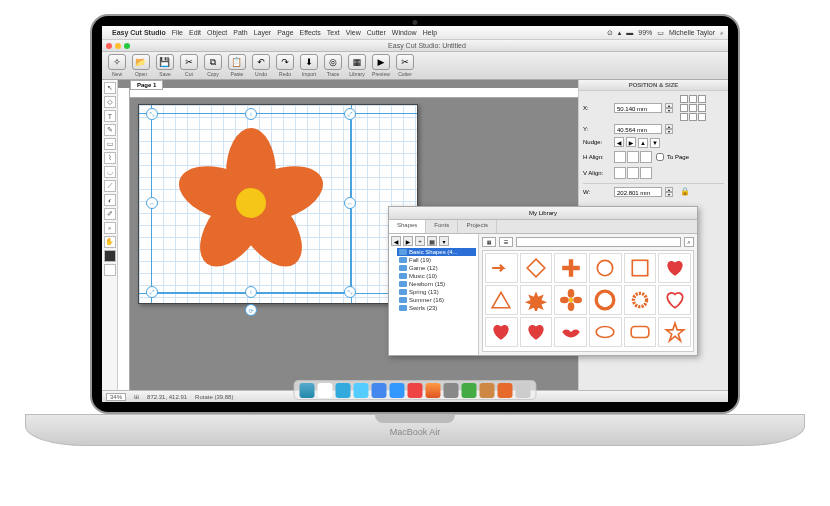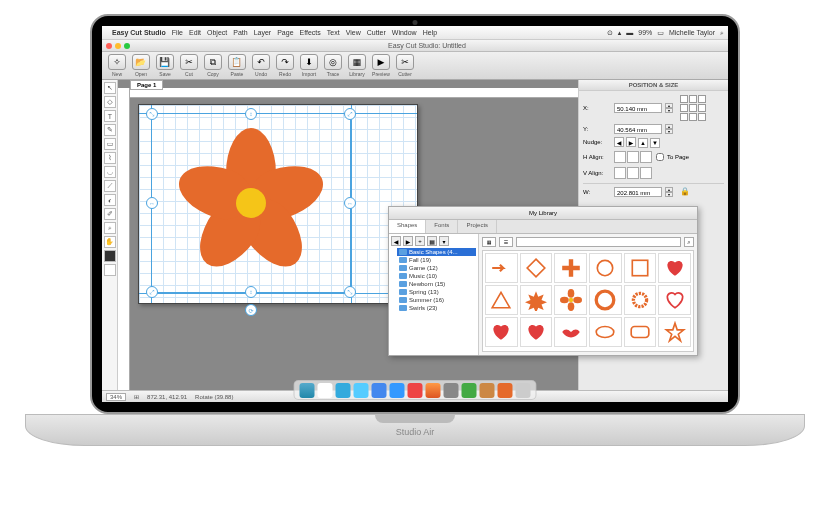--- a/index.html
+++ b/index.html
@@ -488,15 +488,15 @@
         <span style="background:#4a4"></span>
         <span style="background:#c84"></span>
         <span style="background:#e56a2b"></span>
         <span style="background:#ccc"></span>
       </div>
 
     </div>
   </div>
   <div class="base">
     <div class="notch"></div>
-    <div class="base-label">Studio Air</div>
+    <div class="base-label">MacBook Air</div>
   </div>
 </div>
 
 </body></html>

